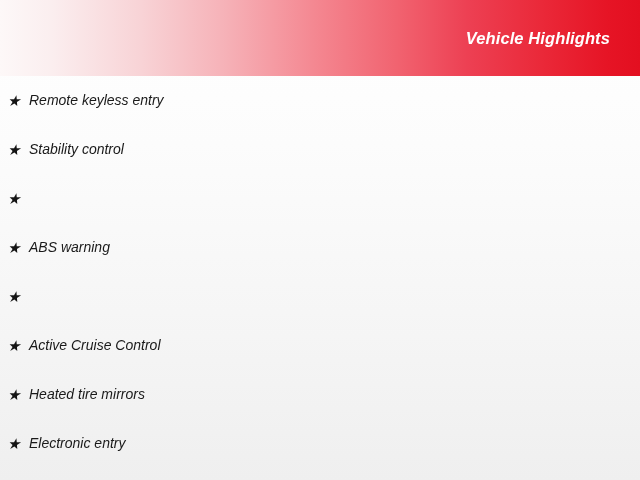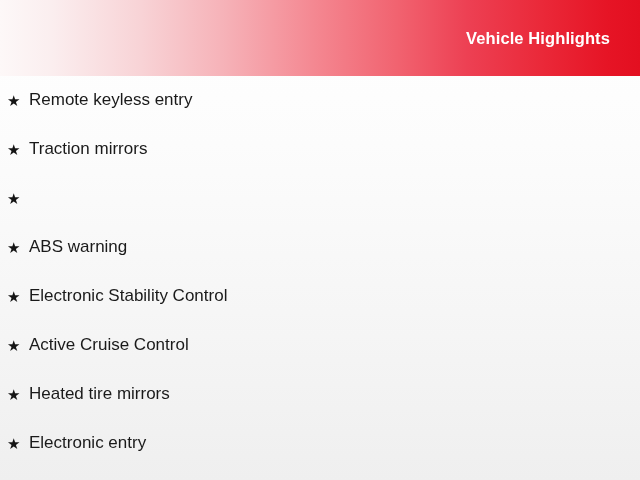--- a/index.html
+++ b/index.html
@@ -16,20 +16,21 @@
     background: #ffffff;
   }
 
   #page {
     position: relative;
     width: 640px;
     height: 480px;
     box-sizing: border-box;
     background: linear-gradient(to bottom, #ffffff 0%, #fcfcfc 30%, #f6f6f6 65%, #efefef 100%);
     overflow: hidden;
+    font-style: italic;
   }
 
   
   #header-banner {
     position: absolute;
     left: 0;
     top: 0;
     width: 640px;
     height: 76px;
     background: linear-gradient(
@@ -84,53 +85,52 @@
     width: 22px;
     flex: 0 0 22px;
     color: #141414;
     font-size: 15px;
     line-height: 1;
     text-align: left;
   }
 
   .highlight-label {
     color: #1a1a1a;
-    font-size: 17px;
+    font-size: 14px;
     line-height: 1.2;
     white-space: nowrap;
   }
 </style>
 </head>
 <body>
 
 <div id="page">
 
   <div id="header-banner">
     <div id="header-title">Vehicle Highlights</div>
   </div>
 
   <ul id="highlights-list">
     <li class="highlight-item">
       <span class="bullet-star">★</span>
       <span class="highlight-label">Remote keyless entry</span>
     </li>
     <li class="highlight-item">
       <span class="bullet-star">★</span>
-      <span class="highlight-label">Traction mirrors</span>
+      <span class="highlight-label">Stability control</span>
     </li>
     <li class="highlight-item">
       <span class="bullet-star">★</span>
     </li>
     <li class="highlight-item">
       <span class="bullet-star">★</span>
       <span class="highlight-label">ABS warning</span>
     </li>
     <li class="highlight-item">
       <span class="bullet-star">★</span>
-      <span class="highlight-label">Electronic Stability Control</span>
     </li>
     <li class="highlight-item">
       <span class="bullet-star">★</span>
       <span class="highlight-label">Active Cruise Control</span>
     </li>
     <li class="highlight-item">
       <span class="bullet-star">★</span>
       <span class="highlight-label">Heated tire mirrors</span>
     </li>
     <li class="highlight-item">

